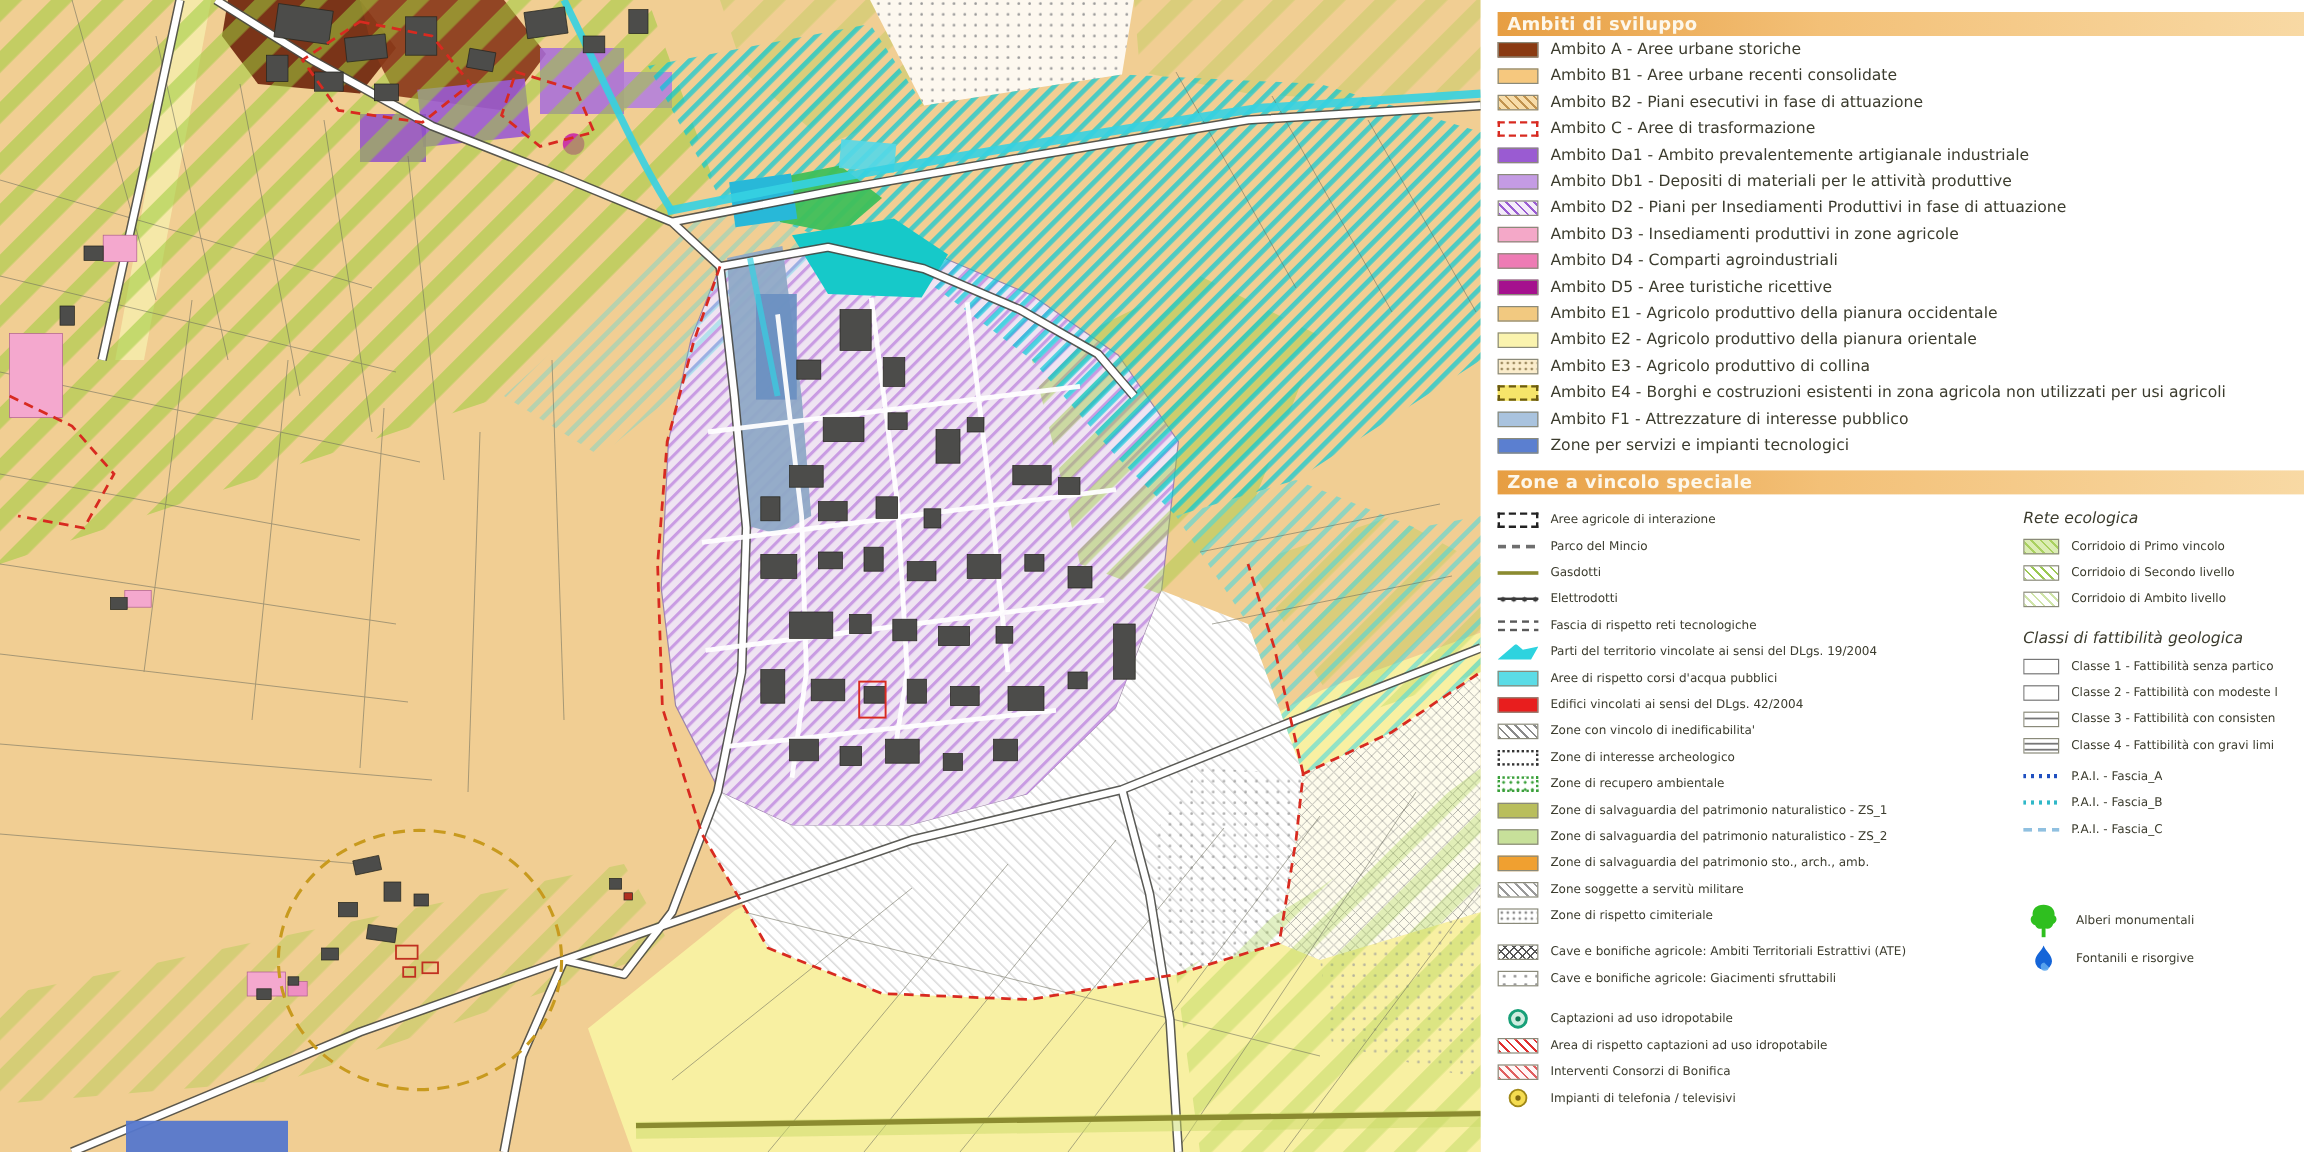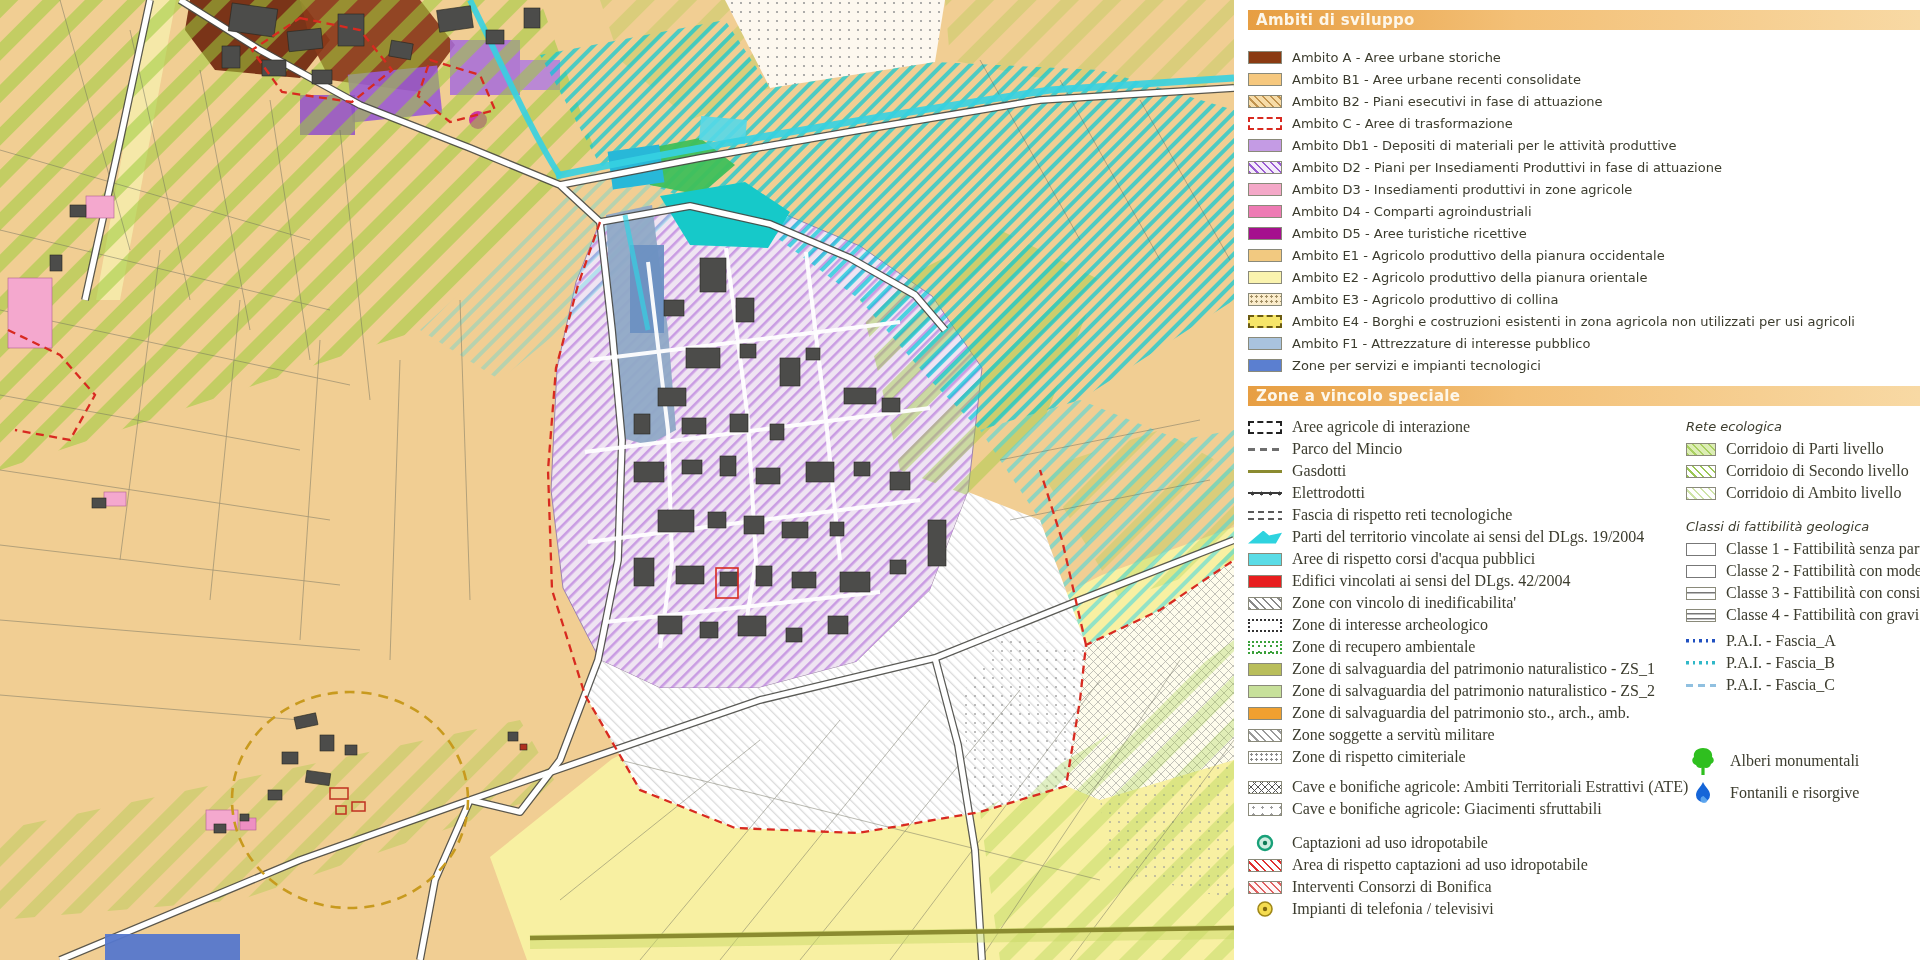--- a/index.html
+++ b/index.html
@@ -5,25 +5,25 @@
   html,body{margin:0;padding:0;background:#ffffff;}
   .stage{position:relative;width:1920px;height:960px;overflow:hidden;background:#fff;
          font-family:"DejaVu Sans",sans-serif;}
   
   .map-wrap{position:absolute;left:0;top:0;width:1234px;height:960px;overflow:hidden;}
   
   .legend{position:absolute;left:1234px;top:0;width:686px;height:960px;background:#fff;
           box-sizing:border-box;padding:0 0 0 14px;color:#3C3C2E;font-size:13px;overflow:hidden;}
   .banner{height:20px;line-height:20px;margin-top:10px;background:linear-gradient(90deg,#E79E42,#F3C077 40%,#F8D9A4);
           color:#FDF7EA;font-weight:bold;font-size:15px;padding-left:8px;letter-spacing:.3px;}
-  .sec1-list{margin-top:16px;}
+  .sec1-list{margin-top:0;}
   .lrow{display:flex;align-items:center;height:22px;}
   .llabel{white-space:nowrap;overflow:hidden;}
   .sec2{position:relative;margin-top:10px;}
-  .sec2 .llabel{font-size:16px;font-family:Liberation Serif, serif;}
+  .sec2 .llabel{font-size:10px;}
   .col-right{position:absolute;left:438px;top:0;width:248px;overflow:hidden;}
   .subhead{font-style:italic;height:22px;line-height:22px;}
   .gap8{height:8px}.gap12{height:12px}.gap4{height:4px}.gap48{height:48px}
   .nature-row{display:flex;align-items:center;height:34px;}
   .nature-row .iconslot{margin-right:10px;}
   .iconslot{display:inline-flex;width:34px;justify-content:center;align-items:center;flex:0 0 auto;margin-right:10px;}
   
   .swatch{width:34px;height:13px;border:1px solid #8a8a7a;flex:0 0 auto;margin-right:10px;
           box-sizing:border-box;background-color:#fff;}
   .col-right .swatch{width:30px;}
@@ -320,20 +320,24 @@
         </div>
       <div class="lrow">
           <span class="swatch sw-hatch" style="color: rgb(193, 147, 78); background-color: rgb(247, 220, 168);"></span>
           <span class="llabel">Ambito B2 - Piani esecutivi in fase di attuazione</span>
         </div>
       <div class="lrow">
           <span class="swatch sw-dash-border" style="color: rgb(216, 42, 32); background-color: rgb(255, 255, 255);"></span>
           <span class="llabel">Ambito C - Aree di trasformazione</span>
         </div>
       <div class="lrow">
+          <span class="swatch sw-solid" style="color: rgb(154, 91, 210); background-color: rgb(154, 91, 210);"></span>
+          <span class="llabel">Ambito Da1 - Ambito prevalentemente artigianale industriale</span>
+        </div>
+      <div class="lrow">
           <span class="swatch sw-solid" style="color: rgb(196, 155, 228); background-color: rgb(196, 155, 228);"></span>
           <span class="llabel">Ambito Db1 - Depositi di materiali per le attività produttive</span>
         </div>
       <div class="lrow">
           <span class="swatch sw-hatch" style="color: rgb(154, 91, 210); background-color: rgb(244, 236, 250);"></span>
           <span class="llabel">Ambito D2 - Piani per Insediamenti Produttivi in fase di attuazione</span>
         </div>
       <div class="lrow">
           <span class="swatch sw-solid" style="color: rgb(244, 168, 200); background-color: rgb(244, 168, 200);"></span>
           <span class="llabel">Ambito D3 - Insediamenti produttivi in zone agricole</span>
@@ -478,21 +482,21 @@
               </svg>
             </span>
           <span class="llabel">Impianti di telefonia / televisivi</span>
         </div>
       </div>
 
       <div class="col-right">
         <div class="subhead">Rete ecologica</div>
         <div class="lrow">
             <span class="swatch sw-hatch" style="color: rgb(169, 208, 96); background-color: rgb(220, 237, 180);"></span>
-            <span class="llabel">Corridoio di Parti livello</span>
+            <span class="llabel">Corridoio di Primo vincolo</span>
           </div>
         <div class="lrow">
             <span class="swatch sw-hatch" style="color: rgb(156, 200, 85); background-color: rgb(255, 255, 255);"></span>
             <span class="llabel">Corridoio di Secondo livello</span>
           </div>
         <div class="lrow">
             <span class="swatch sw-hatch" style="color: rgb(207, 228, 168); background-color: rgb(255, 255, 255);"></span>
             <span class="llabel">Corridoio di Ambito livello</span>
           </div>
         <div class="gap12"></div>

